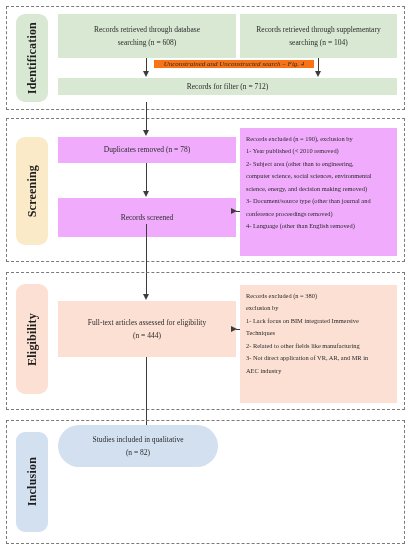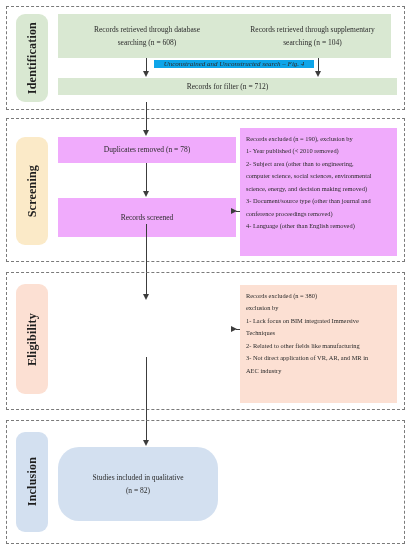--- a/index.html
+++ b/index.html
@@ -56,41 +56,41 @@
     padding: 3px 6px;
   }
   .box .ln { display: block; width: 100%; }
 
   .green  { background: #d9e8d2; }
   .yellow { background: #f0abfc; }
   .salmon { background: #fce0d3; }
   .blue   { background: #d3e0f0; }
 
   #box-database     { left: 58px;  top: 14px;  width: 178px; height: 44px; }
-  #box-supplementary{ left: 234px; top: 14px;  width: 157px; height: 44px; }
+  #box-supplementary{ left: 240px; top: 14px;  width: 157px; height: 44px; }
   #box-filter       { left: 58px;  top: 78px;  width: 339px; height: 17px; }
 
   #box-duplicates   { left: 58px;  top: 137px; width: 178px; height: 26px; }
   #box-screened     { left: 58px;  top: 198px; width: 178px; height: 39px; }
   #box-excluded-screening {
     left: 240px; top: 128px; width: 157px; height: 128px;
     align-items: flex-start; justify-content: flex-start;
     text-align: left; padding: 5px 6px;
     font-size: 6.4px; line-height: 1.95;
   }
 
   #box-fulltext     { left: 58px;  top: 301px; width: 178px; height: 56px; }
   #box-excluded-eligibility {
     left: 240px; top: 285px; width: 157px; height: 118px;
     align-items: flex-start; justify-content: flex-start;
     text-align: left; padding: 5px 6px;
     font-size: 6.4px; line-height: 1.95;
   }
 
-  #box-included     { left: 58px;  top: 447px; width: 160px; height: 74px; border-radius: 21px; }
+  #box-included     { left: 58px;  top: 425px; width: 160px; height: 42px; border-radius: 21px; }
 
   .arrow { position: absolute; background: #3c3c3c; }
   .arrow-v { width: 1px; }
   .arrow-h { height: 1px; }
   .arrowhead-down {
     position: absolute;
     width: 0; height: 0;
     border-left: 3.5px solid transparent;
     border-right: 3.5px solid transparent;
     border-top: 6px solid #3c3c3c;
@@ -127,21 +127,21 @@
   #arr8-head { left: 143px; top: 440px; }
 
   .italic-note {
     position: absolute;
     left: 154px; top: 60px;
     width: 160px;
     text-align: center;
     font-style: italic;
     font-size: 7px;
     color: #2b2b2b;
-    background: #0ea5e9;
+    background: #f97316;
     white-space: nowrap;
   }
 </style>
 </head>
 <body>
 
 <div id="page">
 
   <div class="section" id="sec-identification"></div>
 
@@ -206,20 +206,24 @@
 
   <div class="arrow arrow-v" id="arr5-line"></div>
   <div class="arrowhead-down" id="arr5-head"></div>
 
   <div class="section" id="sec-eligibility"></div>
 
   <div class="stage-label" id="label-eligibility">
     <span>Eligibility</span>
   </div>
 
+  <div class="box salmon" id="box-fulltext">
+    <span class="ln">Full-text articles assessed for eligibility</span>
+    <span class="ln">(n = 444)</span>
+  </div>
 
   <div class="arrow arrow-h" id="arr6-line"></div>
   <div class="arrowhead-right" id="arr6-head"></div>
 
   <div class="box salmon" id="box-excluded-eligibility">
     <span class="ln">Records excluded (n = 380)</span>
     <span class="ln">exclusion by</span>
     <span class="ln">1- Lack focus on BIM integrated Immersive</span>
     <span class="ln">Techniques</span>
     <span class="ln">2- Related to other fields like manufacturing</span>

